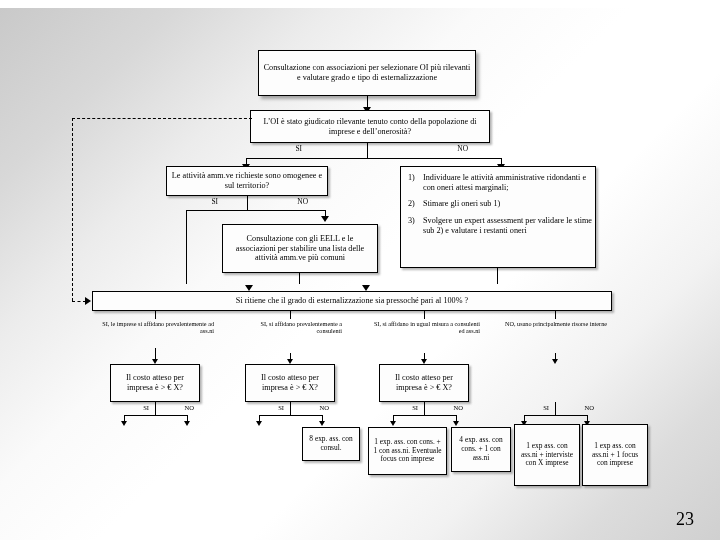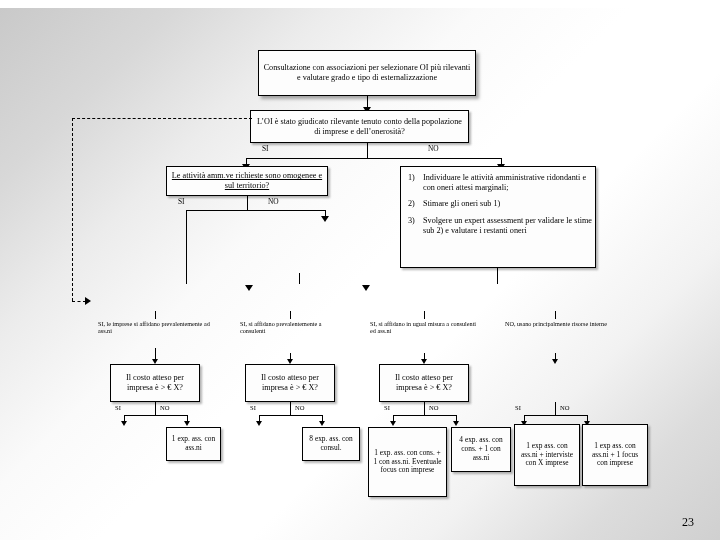--- a/index.html
+++ b/index.html
@@ -34,21 +34,21 @@
     padding-left:4px;
   }
   .numlist .li{
     display:flex;margin-bottom:7px;
   }
   .numlist .li .n{width:15px;flex:none;}
   .numlist .li .t{flex:1;}
   .lbl{
     position:absolute;
     color:#000;
-    text-align:left;
+    text-align:right;
     line-height:1.16;
     white-space:pre-line;
   }
   .ln{position:absolute;background:#000;}
   .vl{width:1px;}
   .hl{height:1px;}
   .arrow{
     position:absolute;
     width:0;height:0;
     border-left:4px solid transparent;
@@ -70,55 +70,55 @@
     position:absolute;
     border-left:1px dashed #000;
   }
   .dash-h{
     position:absolute;
     border-top:1px dashed #000;
   }
   #pagenum{
     position:absolute;
     right:26px;bottom:18px;
-    font-size:12px;color:#000;
+    font-size:18px;color:#000;
     font-family:"Liberation Serif", serif;
   }
   .f9{font-size:8.2px;}
   .f8{font-size:7.4px;}
   .f7{font-size:6.6px;}
   .f65{font-size:6.2px;}
 </style>
 </head>
 <body>
 
 <div id="slide">
 
   <div class="box topshadow f9" style="left:258px;top:42px;width:218px;height:46px;">
     <span class="inner">Consultazione con associazioni per selezionare OI più rilevanti e valutare grado e tipo di esternalizzazione</span>
   </div>
 
   <div class="ln vl" style="left:367px;top:88px;height:14px;"></div>
   <div class="arrow" style="left:363px;top:99px;"></div>
 
-  <div class="box f9" style="left:250px;top:102px;width:219px;height:33px;">
+  <div class="box f9" style="left:250px;top:102px;width:240px;height:33px;">
     <span class="inner">L’OI è stato giudicato rilevante tenuto conto della popolazione di imprese e dell’onerosità?</span>
   </div>
 
   <div class="ln hl" style="left:246px;top:150px;width:256px;"></div>
   <div class="ln vl" style="left:367px;top:135px;height:15px;"></div>
   <div class="ln vl" style="left:246px;top:150px;height:9px;"></div>
   <div class="arrow" style="left:242px;top:156px;"></div>
   <div class="ln vl" style="left:501px;top:150px;height:9px;"></div>
   <div class="arrow" style="left:497px;top:156px;"></div>
 
   <div class="lbl f8" style="left:262px;top:137px;width:40px;">SI</div>
   <div class="lbl f8" style="left:428px;top:137px;width:40px;">NO</div>
 
-  <div class="box f9" style="left:166px;top:158px;width:162px;height:30px;text-decoration:underline;">
+  <div class="box f9" style="left:166px;top:158px;width:162px;height:30px;">
     <span class="inner">Le attività amm.ve richieste sono omogenee e sul territorio?</span>
   </div>
 
   <div class="lbl f8" style="left:178px;top:190px;width:40px;">SI</div>
   <div class="lbl f8" style="left:268px;top:190px;width:40px;">NO</div>
 
   <div class="ln hl" style="left:186px;top:202px;width:139px;"></div>
   <div class="ln vl" style="left:247px;top:188px;height:14px;"></div>
   <div class="ln vl" style="left:186px;top:202px;height:74px;"></div>
   <div class="ln vl" style="left:325px;top:202px;height:9px;"></div>
@@ -134,24 +134,30 @@
         <span class="n">2)</span>
         <span class="t">Stimare gli oneri sub 1)</span>
       </div>
       <div class="li">
         <span class="n">3)</span>
         <span class="t">Svolgere un expert assessment per validare le stime sub 2) e valutare i restanti oneri</span>
       </div>
     </div>
   </div>
 
+  <div class="box f9" style="left:222px;top:216px;width:156px;height:49px;">
+    <span class="inner">Consultazione con gli EELL e le associazioni per stabilire una lista delle attività amm.ve più comuni</span>
+  </div>
   <div class="ln vl" style="left:299px;top:265px;height:11px;"></div>
 
   <div class="ln vl" style="left:497px;top:260px;height:16px;"></div>
 
+  <div class="box f9" style="left:92px;top:283px;width:520px;height:20px;">
+    <span class="inner">Si ritiene che il grado di esternalizzazione sia pressoché pari al 100% ?</span>
+  </div>
   <div class="arrow" style="left:245px;top:277px;"></div>
   <div class="arrow" style="left:362px;top:277px;"></div>
 
   <div class="dash-h" style="left:72px;top:110px;width:180px;"></div>
   <div class="dash-v" style="left:72px;top:110px;height:183px;"></div>
   <div class="dash-h" style="left:72px;top:293px;width:14px;"></div>
   <div class="arrow right" style="left:85px;top:289px;"></div>
 
   <div class="ln vl" style="left:155px;top:303px;height:8px;"></div>
   <div class="ln vl" style="left:290px;top:303px;height:8px;"></div>
@@ -212,27 +218,24 @@
   <div class="ln vl" style="left:456px;top:407px;height:8px;"></div>
   <div class="arrow sm" style="left:453px;top:413px;"></div>
 
   <div class="ln hl" style="left:524px;top:407px;width:63px;"></div>
   <div class="ln vl" style="left:555px;top:394px;height:13px;"></div>
   <div class="ln vl" style="left:524px;top:407px;height:8px;"></div>
   <div class="arrow sm" style="left:521px;top:413px;"></div>
   <div class="ln vl" style="left:587px;top:407px;height:8px;"></div>
   <div class="arrow sm" style="left:584px;top:413px;"></div>
 
-  <div class="box f8" style="left:166px;top:419px;width:55px;height:34px;">
-    <span class="inner">1 exp. ass. con ass.ni</span>
-  </div>
   <div class="box f8" style="left:302px;top:419px;width:58px;height:34px;">
     <span class="inner">8 exp. ass. con consul.</span>
   </div>
-  <div class="box f8" style="left:368px;top:419px;width:79px;height:70px;">
+  <div class="box f8" style="left:368px;top:419px;width:79px;height:48px;">
     <span class="inner">1 exp. ass. con cons. + 1 con ass.ni. Eventuale focus con imprese</span>
   </div>
   <div class="box f8" style="left:451px;top:419px;width:60px;height:45px;">
     <span class="inner">4 exp. ass. con cons. + 1 con ass.ni</span>
   </div>
   <div class="box f8" style="left:514px;top:416px;width:66px;height:62px;">
     <span class="inner">1 exp ass. con ass.ni + interviste con X imprese</span>
   </div>
   <div class="box f8" style="left:582px;top:416px;width:66px;height:62px;">
     <span class="inner">1 exp ass. con ass.ni + 1 focus con imprese</span>

